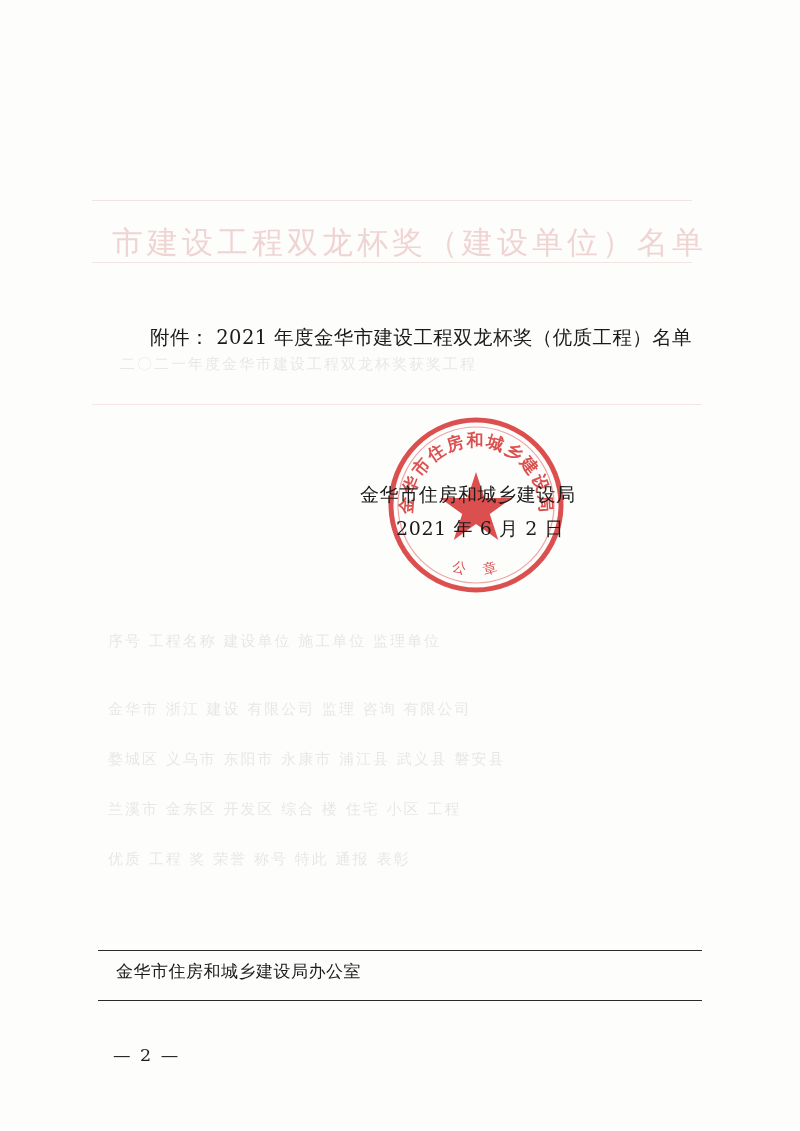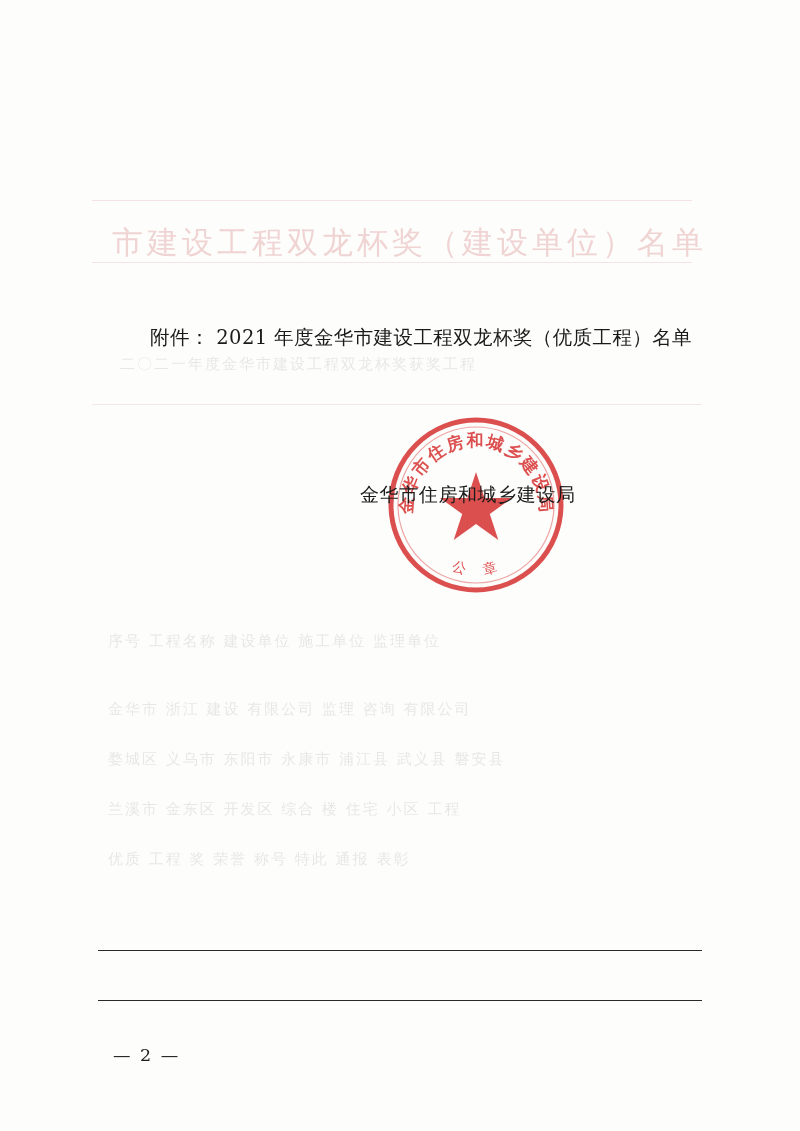--- a/index.html
+++ b/index.html
@@ -178,19 +178,21 @@
         <path id="arcBottom" d="M 33,103 A 58,58 0 0 0 149,103" fill="none" stroke="none"></path>
         <text font-family="DejaVu Serif, Liberation Serif, serif" font-size="14" fill="#d52a2a" letter-spacing="3">
           <textPath href="#arcBottom" startOffset="50%" text-anchor="middle">公　章</textPath>
         </text>
         <polygon points="91,58 99.5,84 127,84 104.8,100 113.3,126 91,110 68.7,126 77.2,100 55,84 82.5,84" fill="#d52a2a"></polygon>
       </g>
     </svg>
   </div>
 
   <div class="signature">金华市住房和城乡建设局</div>
+  <div class="sig-date">2021 年 6 月 2 日</div>
 
   <div class="footer-rule-top"></div>
+  <div class="footer-left">金华市住房和城乡建设局办公室</div>
   <div class="footer-rule-bottom"></div>
 
   <div class="page-number">— 2 —</div>
 
 </div>
 
 </body></html>

